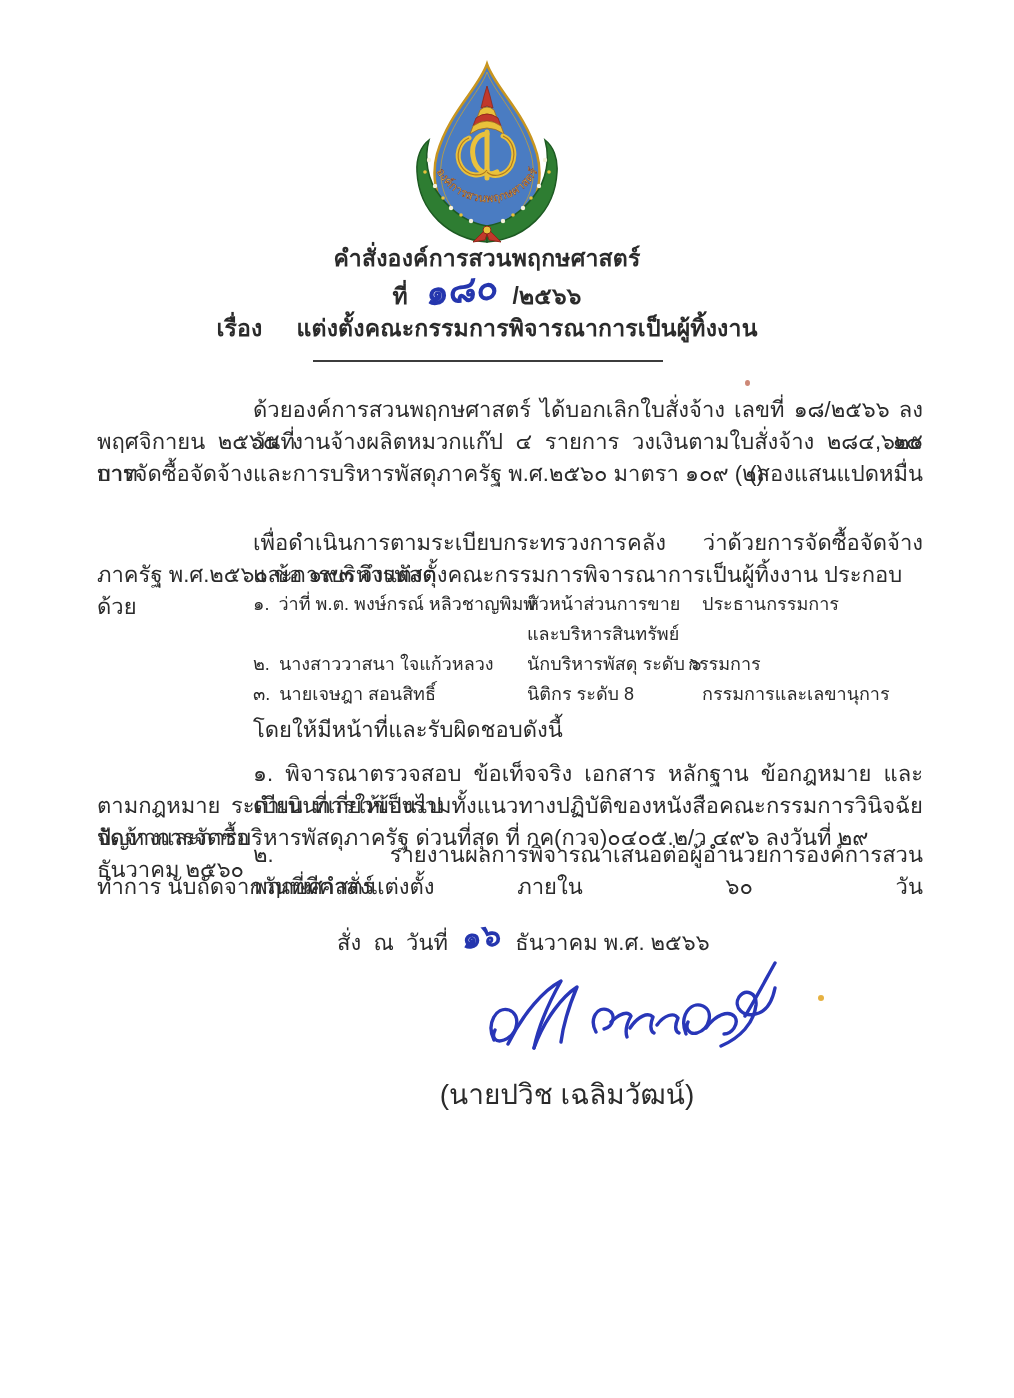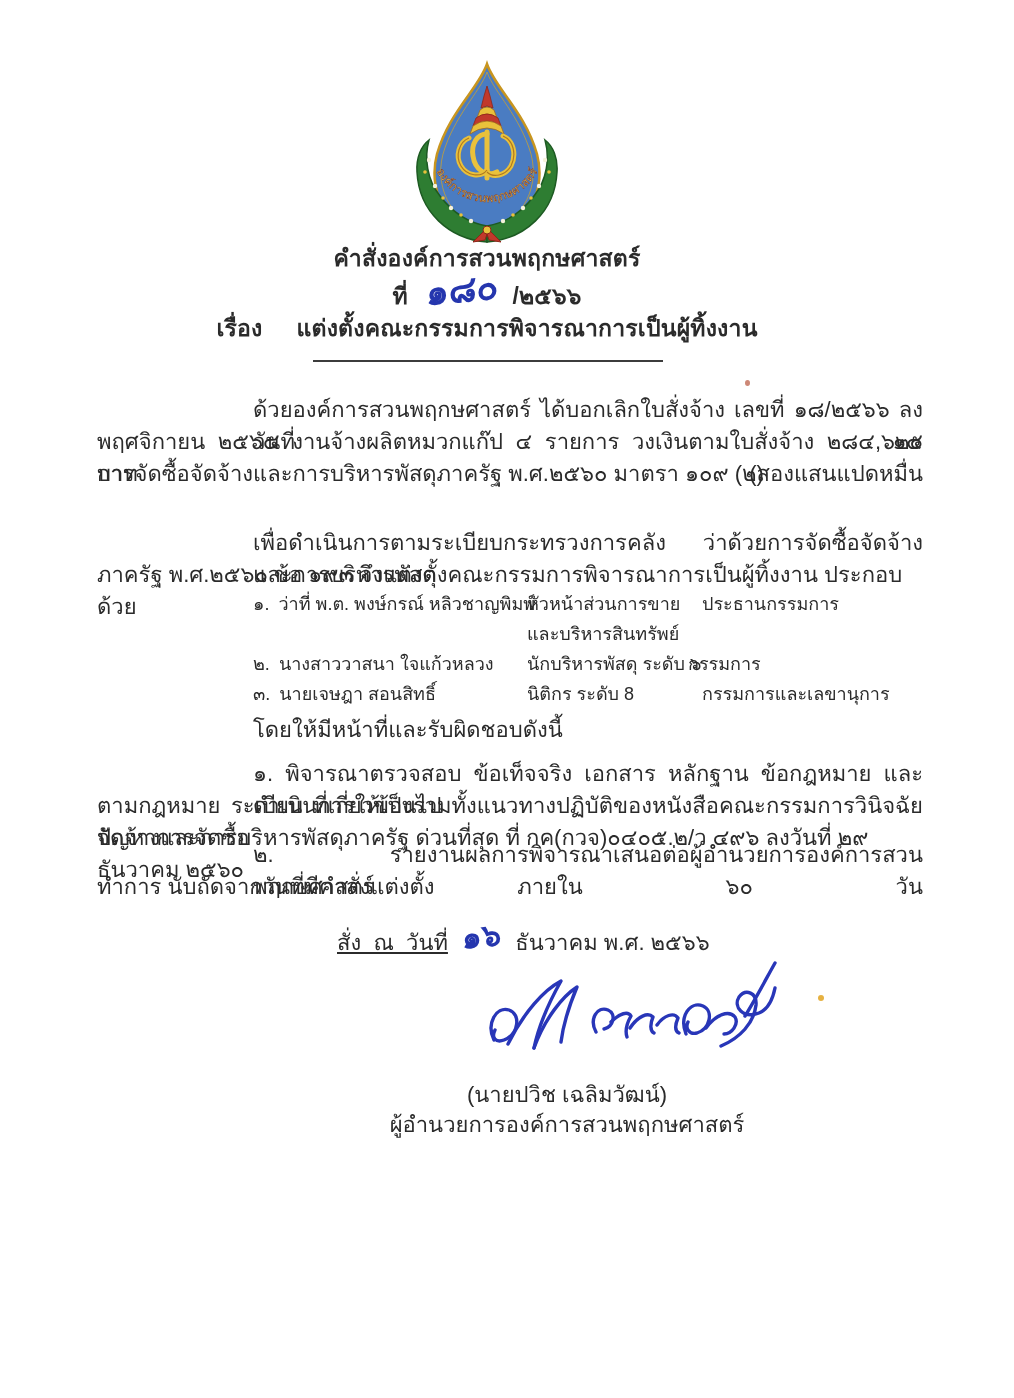--- a/index.html
+++ b/index.html
@@ -10,21 +10,21 @@
     background:#ffffff;
     font-family:"Liberation Sans","DejaVu Sans",sans-serif;
     color:#2b2b2b;
     overflow:hidden;
     margin:0 auto;
   }
   .abs { position:absolute; }
   .line { height:32px; line-height:32px; font-size:22px; }
   .fill { text-align:justify; text-align-last:justify; }
   .indent { padding-left:156px; }
-  .pre { white-space:pre;text-decoration:underline; }
+  .pre { white-space:pre; }
 
   .header-block { left:80px; top:243px; width:814px; text-align:center; }
   .header-line { height:30px; line-height:30px; font-size:23px; font-weight:700; letter-spacing:.2px; }
   .order-no-line { margin-top:2px; height:34px; line-height:34px; position:relative; }
   .hand { color:#2536ae; font-weight:600; display:inline-block; }
   .hand-no { font-size:36px; transform:rotate(-5deg) skewX(-6deg); margin:0 14px 0 18px; position:relative; top:-2px; }
   .hand-day { font-size:31px; transform:rotate(-6deg) skewX(-5deg); margin:0 14px; position:relative; top:-3px; }
   .subject-gap { display:inline-block; width:34px; }
   .rule { left:313px; top:360px; width:350px; height:2px; background:#3c3c3c; }
 
@@ -32,21 +32,21 @@
   .committee { left:253px; top:589px; width:672px; }
   .c-row { position:absolute; left:0; width:672px; height:30px; line-height:30px; font-size:18px; }
   .c-name { position:absolute; left:0; white-space:pre; }
   .c-no { display:inline-block; margin-right:9px; }
   .c-pos { position:absolute; left:274px; white-space:pre; }
   .c-role { position:absolute; left:449px; white-space:pre; }
 
   .duties-intro { left:253px; top:714px; height:32px; line-height:32px; font-size:22px; }
   .date-line { left:337px; top:922px; height:36px; line-height:36px; font-size:22px; }
   .sig-block { left:377px; top:1080px; width:380px; text-align:center; }
-  .sig-line { height:30px; line-height:30px; font-size:22px; }
+  .sig-line { height:30px; line-height:30px; font-size:28px; }
 
   .speck { border-radius:50%; }
   .speck-red { left:745px; top:380px; width:5px; height:6px; background:#c06a55; opacity:.8; }
   .speck-gold { left:818px; top:995px; width:6px; height:6px; background:#e3a92c; opacity:.9; }
 
   .logo-wrap { left:407px; top:60px; width:160px; height:190px; }
   .sig-wrap { left:478px; top:956px; width:302px; height:112px; }
 </style>
 </head>
 <body>
@@ -182,19 +182,18 @@
         <path d="M208,78 C201,60 212,45 225,50 C236,55 232,73 219,77 C211,79 207,72 210,66"></path>
         <path d="M228,72 C238,58 251,54 257,61 C261,68 254,78 246,78"></path>
         <path d="M243,90 C262,82 276,67 278,49 C279,37 268,32 261,41 C255,51 265,63 281,57 C291,53 295,42 297,32"></path>
         <path d="M267,60 C277,44 288,23 297,7"></path>
       </g>
     </svg>
   </div>
 
   <div class="abs sig-block">
     <div class="sig-line">(นายปวิช เฉลิมวัฒน์)</div>
-    <div class="sig-line">ผู้อำนวยการองค์การสวนพฤกษศาสตร์</div>
   </div>
 
   <div class="abs speck speck-red"></div>
   <div class="abs speck speck-gold"></div>
 
 </div>
 
 </body></html>

